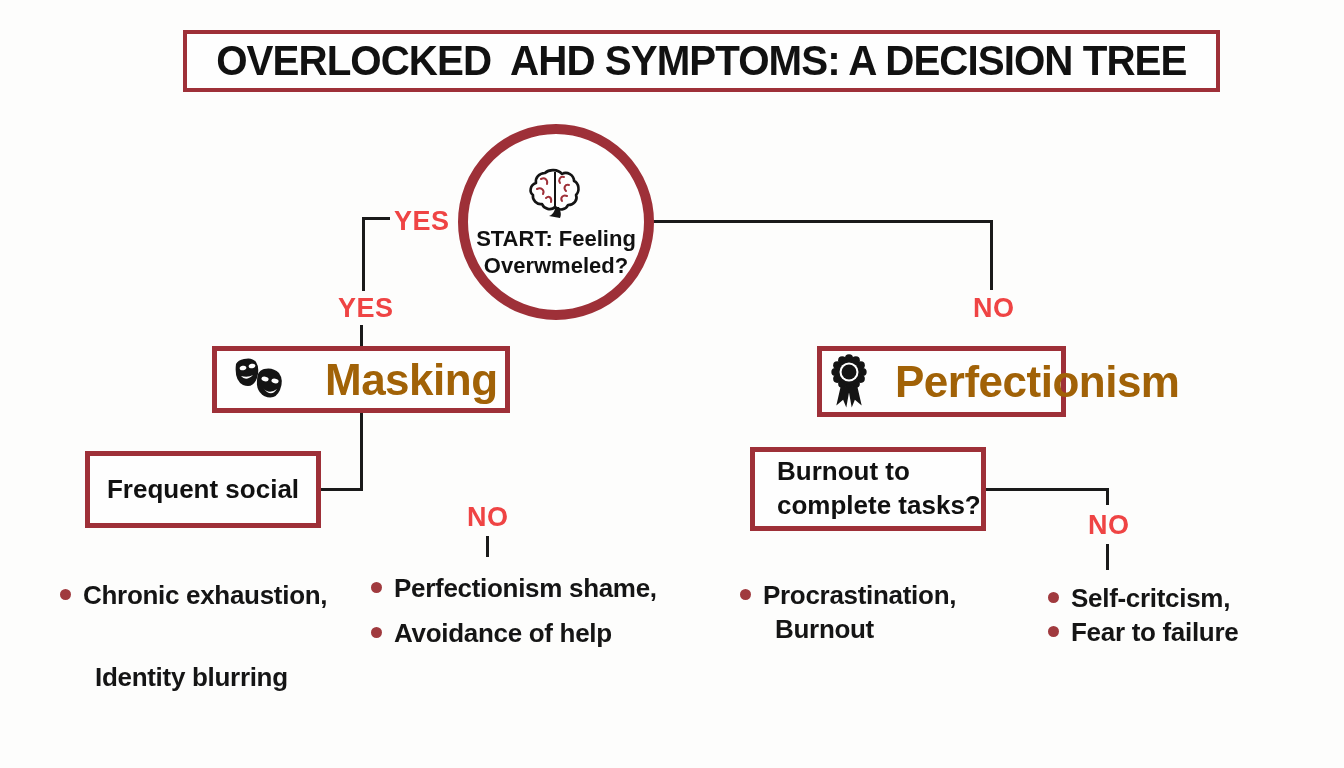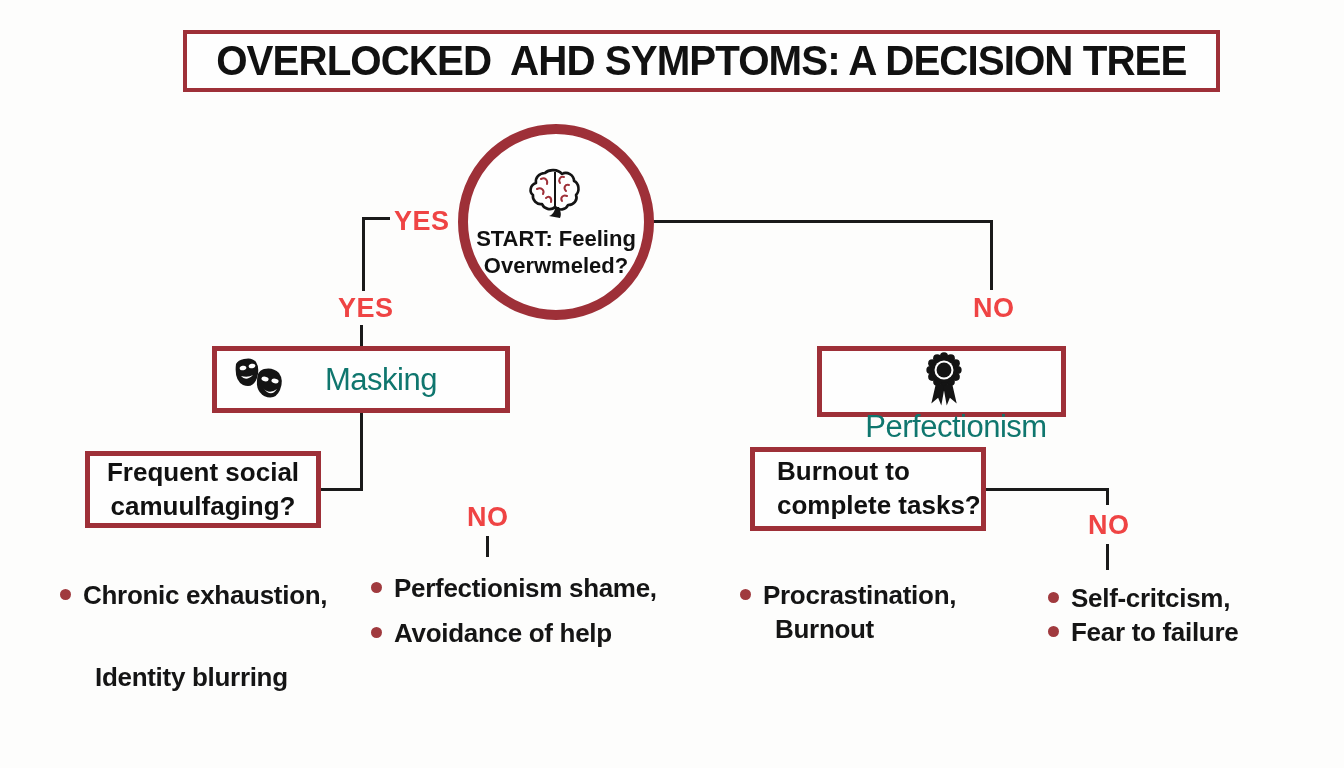--- a/index.html
+++ b/index.html
@@ -42,21 +42,21 @@
   
   .branch-label {
     font-weight:bold; font-size:27px; color:#ef4444; letter-spacing:0.5px;
   }
 
   
   .node-box {
     border:5px solid #9e3038; background:#fefefe;
     display:flex; align-items:center; z-index:2;
   }
-  .node-label { font-weight:normal; font-size:31px; color:#0f766e; letter-spacing:-0.5px; }
+  .node-label { font-weight:bold; font-size:44px; color:#a16207; letter-spacing:-0.5px; }
   .icon-wrap { display:flex; align-items:center; justify-content:center; }
 
   .question-box {
     border:5px solid #9e3038; background:#fefefe;
     display:flex; flex-direction:column; justify-content:center;
     font-weight:bold; font-size:26px; line-height:1.3; color:#111; z-index:2;
   }
   .q-center { align-items:center; text-align:center; }
   .q-left   { padding-left:22px; }
 
@@ -124,21 +124,21 @@
       <path d="M9 20 Q14 26 21 19 Q16 22 9 20 Z" fill="#fff"></path>
       <path d="M26 18 Q22 34 32 40 Q43 45 48 34 Q52 24 47 17 Q41 11 32 13 Q28 14 26 18 Z" fill="#141414"></path>
       <ellipse cx="33" cy="23" rx="3.6" ry="2.3" fill="#fff" transform="rotate(10 33 23)"></ellipse>
       <ellipse cx="43" cy="25" rx="3.6" ry="2.3" fill="#fff" transform="rotate(10 43 25)"></ellipse>
       <path d="M31 32 Q37 39 45 33 Q39 42 31 32 Z" fill="#fff"></path>
     </svg>
   </div>
   <div class="node-label" style="margin-left:28px;">Masking</div>
 </div>
 
-<div class="abs node-box" style="left:817px; top:346px; width:249px; height:71px; padding-left:5px;flex-direction:column;">
+<div class="abs node-box" style="left:817px; top:346px; width:249px; height:71px; padding-left:5px;">
   <div class="icon-wrap" style="width:46px; height:60px;">
     <svg width="44" height="58" viewBox="0 0 48 64">
       <g fill="#141414">
         <circle cx="39" cy="21" r="4.5"></circle>
           <circle cx="37" cy="28.5" r="4.5"></circle>
         <circle cx="31.5" cy="34" r="4.5"></circle>
           <circle cx="24" cy="36" r="4.5"></circle>
         <circle cx="16.5" cy="34" r="4.5"></circle>
           <circle cx="11" cy="28.5" r="4.5"></circle>
         <circle cx="9" cy="21" r="4.5"></circle>
@@ -153,21 +153,20 @@
       <circle cx="24" cy="21" r="8.2" fill="#141414"></circle>
       <path d="M15 36 L10 58 L17.5 51.5 L21 60 L25 38 Z" fill="#141414"></path>
       <path d="M33 36 L38 58 L30.5 51.5 L27 60 L23 38 Z" fill="#141414"></path>
     </svg>
   </div>
   <div class="node-label" style="margin-left:24px;">Perfectionism</div>
 </div>
 
 <div class="abs question-box q-center" style="left:85px; top:451px; width:236px; height:77px;">
   <div>Frequent social</div>
-  <div>camuulfaging?</div>
 </div>
 
 <div class="abs question-box q-left" style="left:750px; top:447px; width:236px; height:84px;">
   <div>Burnout to</div>
   <div>complete tasks?</div>
 </div>
 
 <div class="abs outcome" style="left:60px; top:578px;gap:48px;">
   <div class="bullet-item">
     <div class="bullet-dot"></div>

